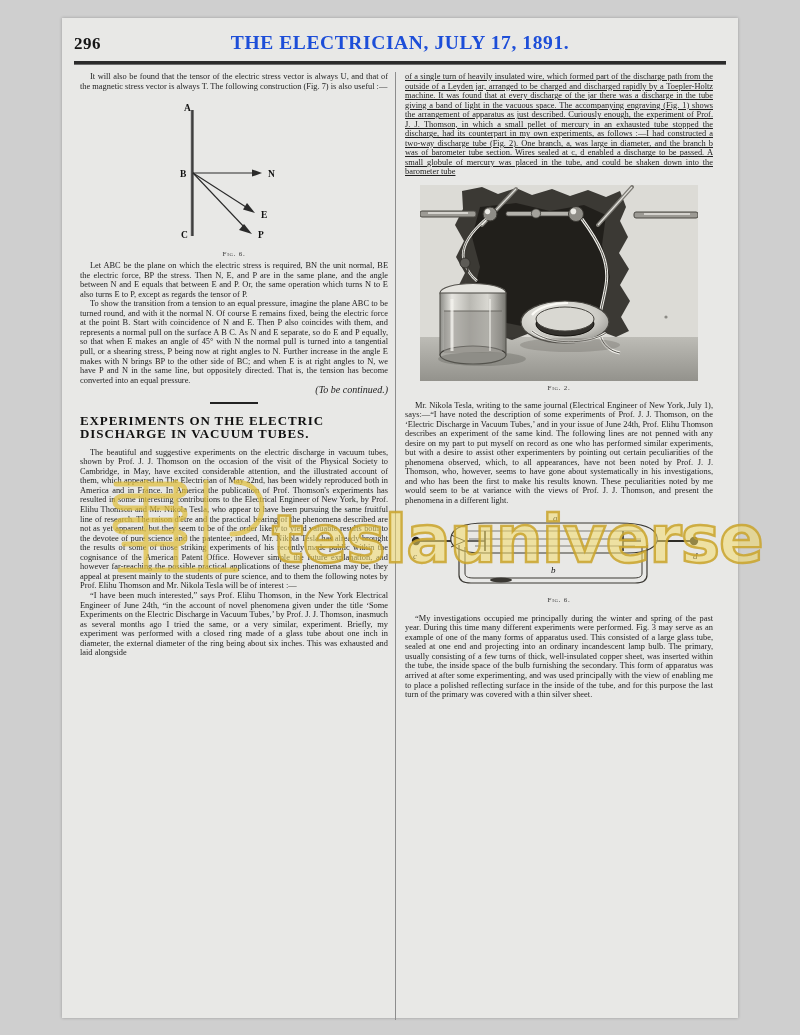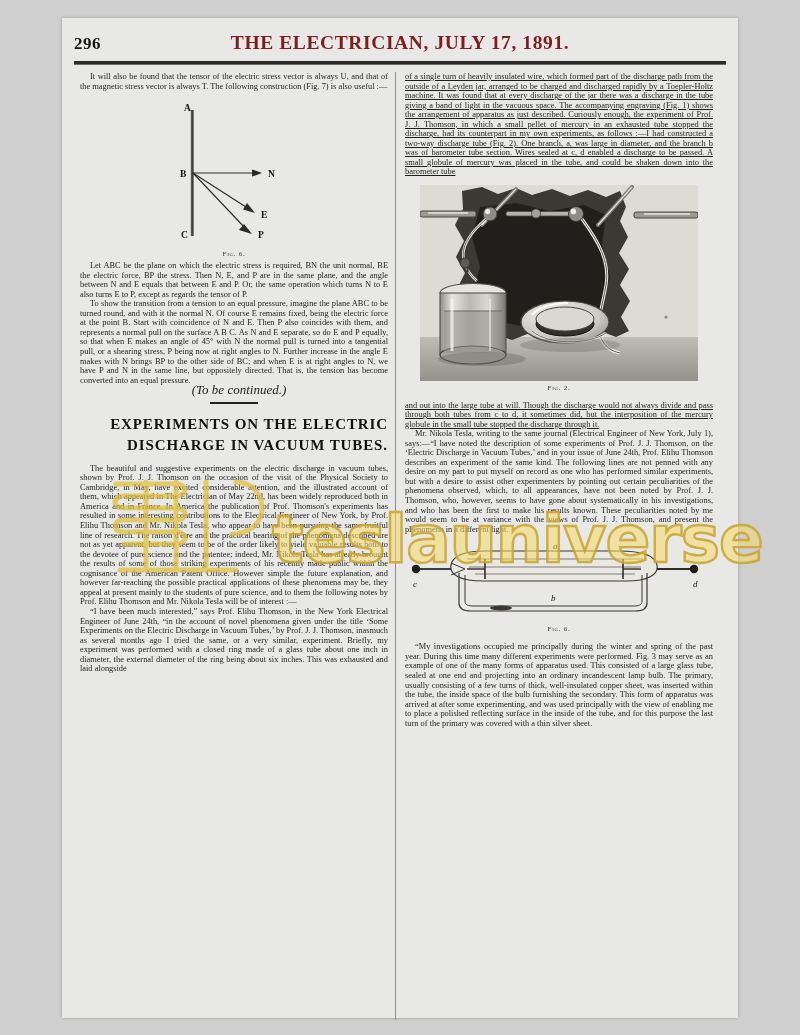--- a/index.html
+++ b/index.html
@@ -26,21 +26,21 @@
   .folio{
     position:absolute;left:12px;top:2px;
     font-family:"Liberation Serif",serif;
     font-weight:bold;font-size:17px;color:#161616;
     letter-spacing:.5px;
   }
   .masthead-title{
     position:absolute;left:0;top:0;width:676px;
     text-align:center;
     font-family:"Liberation Serif",serif;
-    font-weight:bold;font-size:19.5px;color:#7f1d1d;
+    font-weight:bold;font-size:19.5px;color:#1d4ed8;
     letter-spacing:.6px;
   }
   .rule-top{
     position:absolute;left:12px;top:43px;width:652px;height:3px;
     background:#2b2b2b;
   }
   .rule-top:after{
     content:"";position:absolute;left:0;top:3px;width:652px;height:1px;
     background:#6d6d6d;
   }
@@ -61,26 +61,26 @@
 
   .col p{margin:0;text-indent:10px;}
   .col p.noind{text-indent:0;text-decoration:underline;}
 
   
   .sec-rule{
     width:48px;height:2px;background:#222;
     margin:7px auto 9px auto;
   }
   .sec-head{
-    text-align:right;font-weight:bold;font-size:15px;
-    line-height:21px;letter-spacing:.9px;color:#111;
+    text-align:left;font-weight:bold;font-size:13px;
+    line-height:13px;letter-spacing:.9px;color:#111;
     margin:10px 0 8px 0;
   }
   .contd{
-    text-align:center;font-style:italic;font-size:13px;
+    text-align:right;font-style:italic;font-size:10px;
     margin:4px 0 0 0;
   }
 
   
   .fig5-wrap{margin:11px 0 9px 0;height:150px;position:relative;}
   .figcap{
     text-align:center;font-size:7px;letter-spacing:.7px;
     color:#3a3a3a;font-variant:small-caps;margin-top:3px;
   }
 
@@ -239,21 +239,20 @@
             <path d="M112,146 C128,160 168,160 186,148" fill="none" stroke="#57554f" stroke-width=".9"></path>
 
             <ellipse cx="62" cy="174" rx="44" ry="7" fill="#6f6e68" opacity=".45"></ellipse>
             <ellipse cx="150" cy="160" rx="50" ry="7" fill="#6f6e68" opacity=".35"></ellipse>
             <circle cx="246" cy="132" r="1.6" fill="#6a6964" opacity=".7"></circle>
           </svg>
         </div>
         <div class="figcap">Fig. 2.</div>
       </div>
 
-      <p class="noind">and out into the large tube at will. Though the discharge would not always divide and pass through both tubes from c to d, it sometimes did, but the interposition of the mercury globule in the small tube stopped the discharge through it.</p>
       <p>Mr. Nikola Tesla, writing to the same journal (Electrical Engineer of New York, July 1), says:—“I have noted the description of some experiments of Prof. J. J. Thomson, on the ‘Electric Discharge in Vacuum Tubes,’ and in your issue of June 24th, Prof. Elihu Thomson describes an experiment of the same kind. The following lines are not penned with any desire on my part to put myself on record as one who has performed similar experiments, but with a desire to assist other experimenters by pointing out certain peculiarities of the phenomena observed, which, to all appearances, have not been noted by Prof. J. J. Thomson, who, however, seems to have gone about systematically in his investigations, and who has been the first to make his results known. These peculiarities noted by me would seem to be at variance with the views of Prof. J. J. Thomson, and present the phenomena in a different light.</p>
 
       <div class="fig2-wrap">
         <svg width="308" height="76" viewBox="0 0 308 76">
 
           <path d="M46,22 C48,12 62,8 80,8 L214,8 C236,8 250,12 252,22
                    C254,32 242,38 222,38 L78,38 C56,38 44,32 46,22 Z" fill="#e9e8e3" stroke="#3a3833" stroke-width="1.2"></path>
 
           <path d="M54,30 L54,60 C54,66 58,68 66,68 L230,68 C238,68 242,66 242,60 L242,30" fill="none" stroke="#3a3833" stroke-width="1.2"></path>
           <path d="M60,32 L60,58 C60,62 63,63 69,63 L228,63 C234,63 237,62 237,58 L237,32" fill="none" stroke="#3a3833" stroke-width="1"></path>

